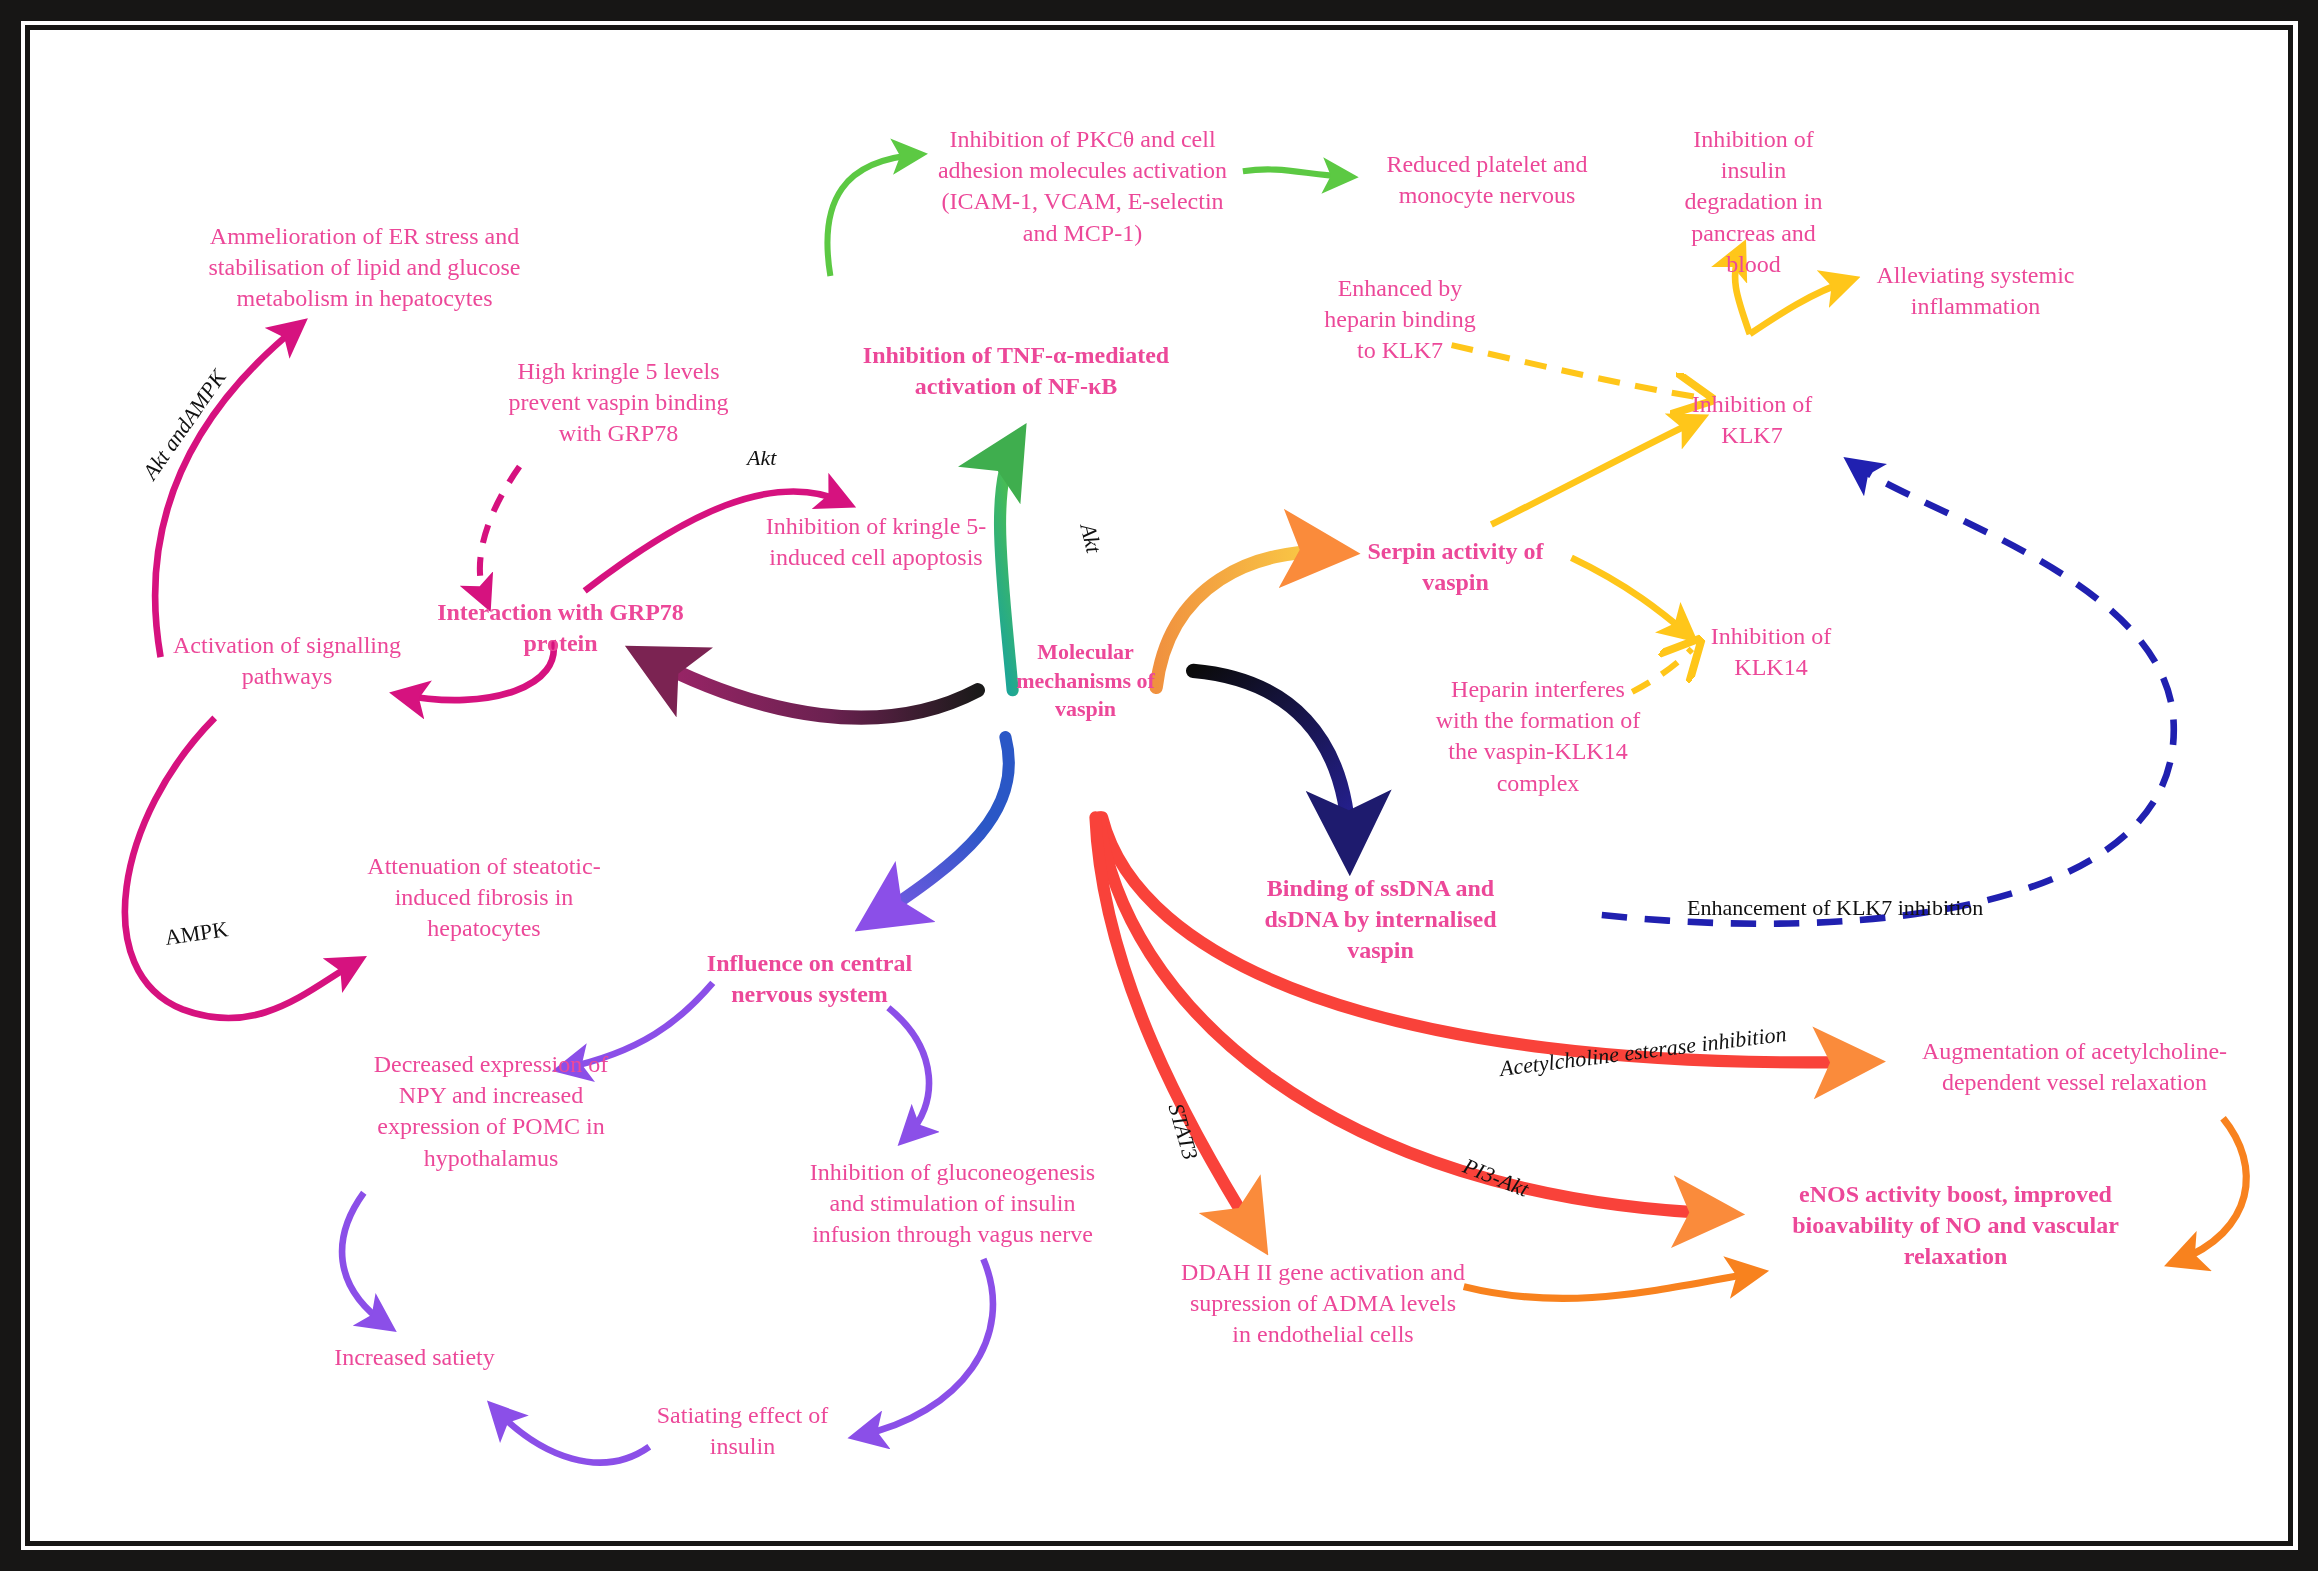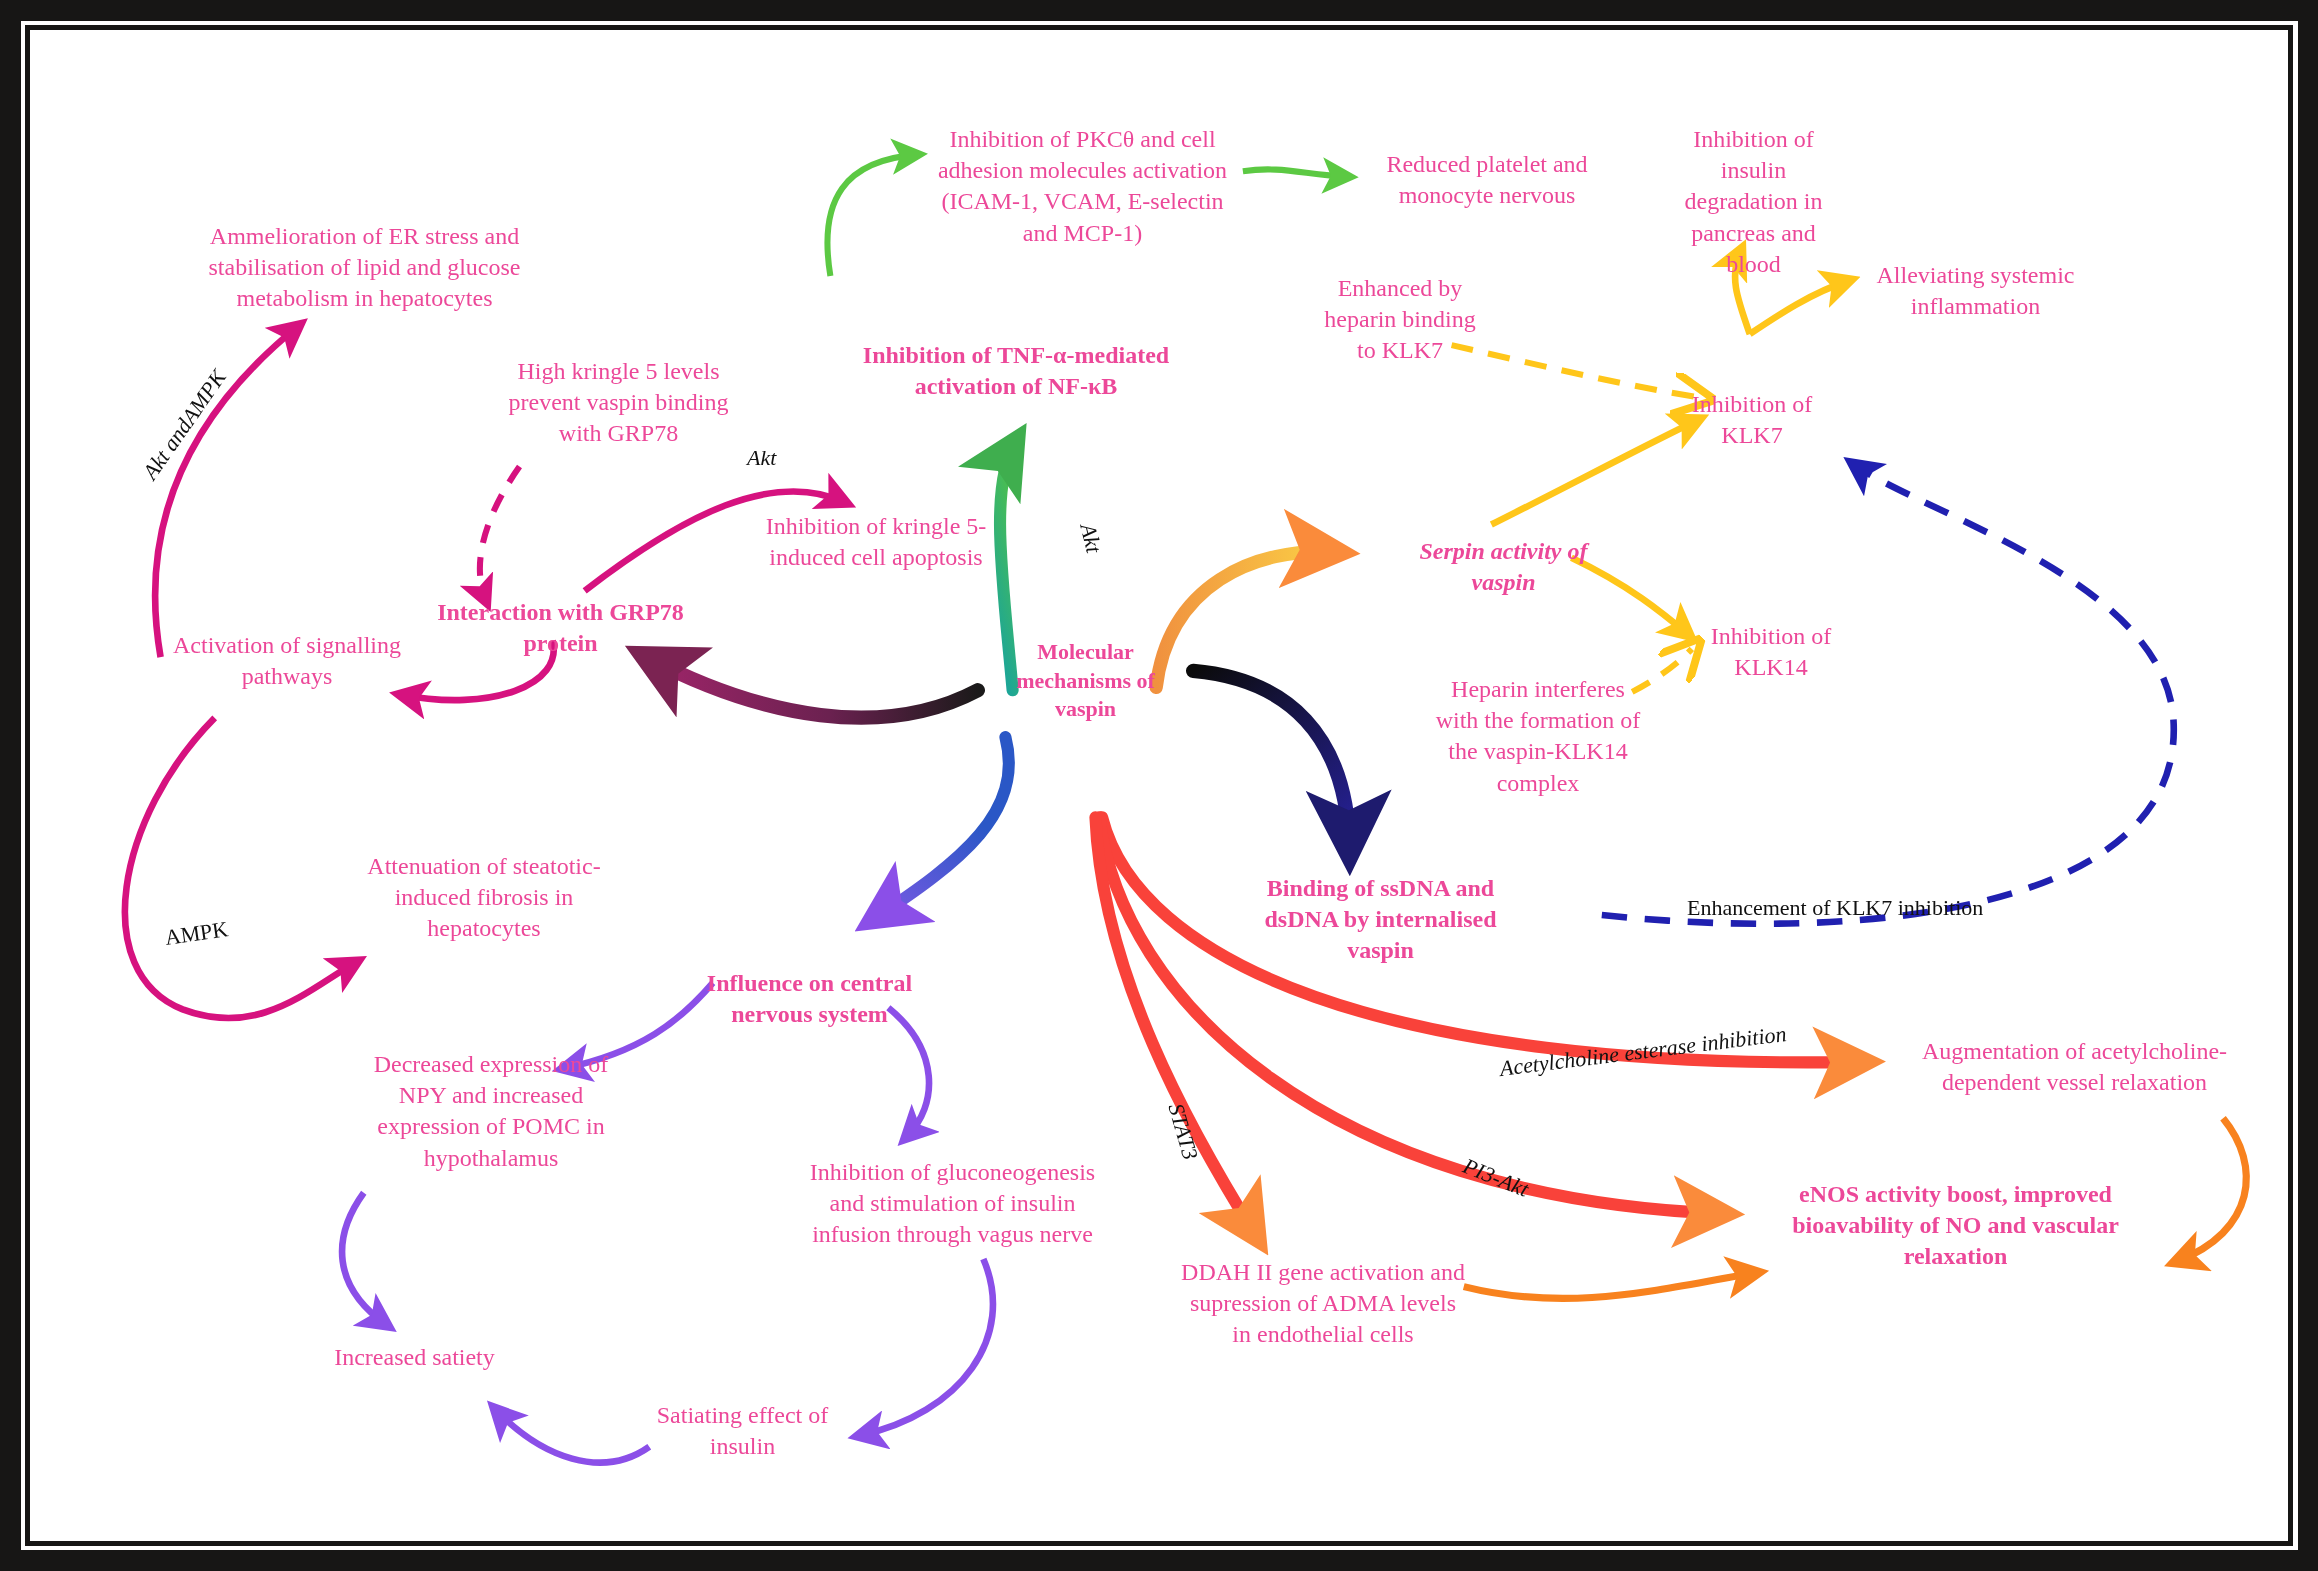--- a/index.html
+++ b/index.html
@@ -194,21 +194,21 @@
   <div class="node n-reg" style="left:1679px;top:389px;width:146px;">
     <div>Inhibition of</div>
     <div>KLK7</div>
   </div>
 
   <div class="node n-reg" style="left:746px;top:511px;width:260px;">
     <div>Inhibition of kringle 5-</div>
     <div>induced cell apoptosis</div>
   </div>
 
-  <div class="node n-bold" style="left:1385px;top:536px;width:237px;font-style:italic;">
+  <div class="node n-bold" style="left:1337px;top:536px;width:237px;">
     <div>Serpin activity of</div>
     <div>vaspin</div>
   </div>
 
   <div class="node n-bold" style="left:417px;top:597px;width:287px;">
     <div>Interaction with GRP78</div>
     <div>protein</div>
   </div>
 
   <div class="node n-reg" style="left:1698px;top:621px;width:146px;">
@@ -239,21 +239,21 @@
     <div>induced fibrosis in</div>
     <div>hepatocytes</div>
   </div>
 
   <div class="node n-bold" style="left:1234px;top:873px;width:293px;">
     <div>Binding of ssDNA and</div>
     <div>dsDNA by internalised</div>
     <div>vaspin</div>
   </div>
 
-  <div class="node n-bold" style="left:685px;top:968px;width:249px;">
+  <div class="node n-bold" style="left:685px;top:948px;width:249px;">
     <div>Influence on central</div>
     <div>nervous system</div>
   </div>
 
   <div class="node n-reg" style="left:776px;top:1157px;width:353px;">
     <div>Inhibition of gluconeogenesis</div>
     <div>and stimulation of insulin</div>
     <div>infusion through vagus nerve</div>
   </div>
 

